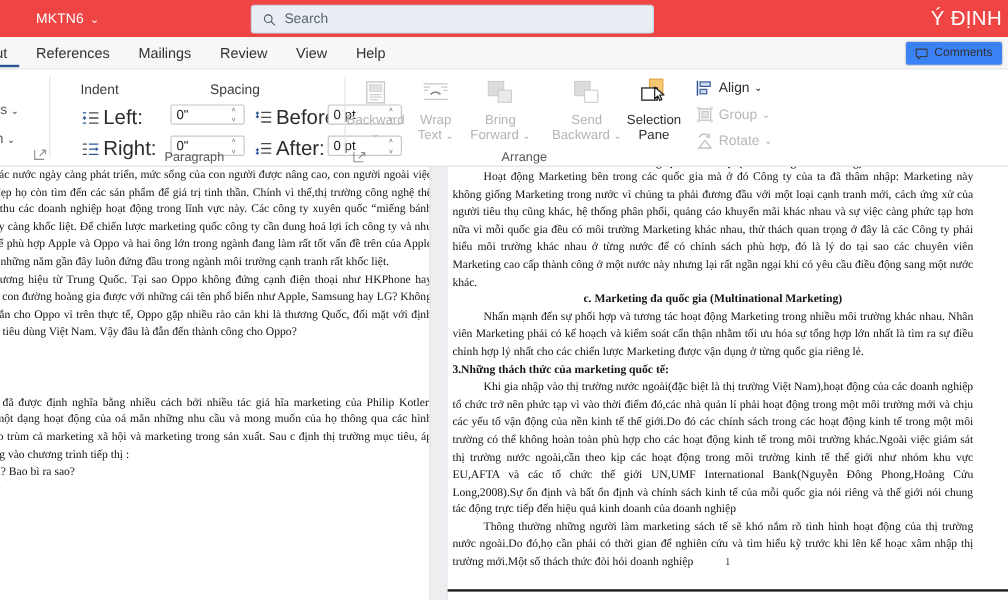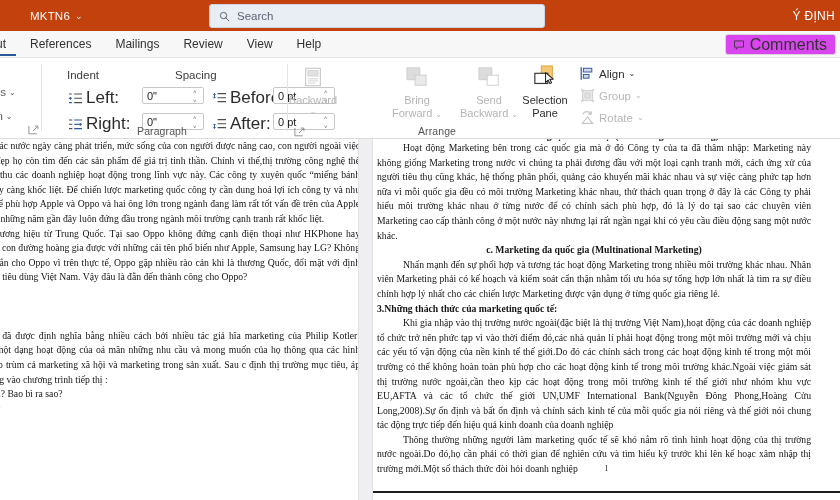--- a/index.html
+++ b/index.html
@@ -7,39 +7,39 @@
   body {
     font-family:"Liberation Sans", sans-serif;
     background:#ffffff;
     -webkit-font-smoothing:antialiased;
   }
   #app { position:relative; width:840px; height:500px; overflow:hidden; }
 
   
   .titlebar {
     position:absolute; left:0; top:0; width:840px; height:31px;
-    background:#c2410c; display:flex; align-items:center;
+    background:#ef4444; display:flex; align-items:center;
   }
   .doc-title {
     color:#ffffff; font-size:11.5px; margin-left:30px;
     display:flex; align-items:center; gap:5px; letter-spacing:.2px;
     cursor:pointer;
   }
   .doc-title .chev { font-size:9px; opacity:.95; }
   .searchbox {
     position:absolute; left:209px; top:4px; width:336px; height:24px;
     background:#e9eef5; border:1px solid #cbd6e5; border-radius:3px;
     display:flex; align-items:center; padding-left:9px; gap:7px;
     cursor:text;
   }
   .searchbox .mag { width:11px; height:11px; flex:0 0 auto; }
   .searchbox .ph { color:#5d6470; font-size:11.5px; }
   .acct {
     position:absolute; right:5px; top:0; height:31px;
-    display:flex; align-items:center; color:#fff; font-size:12px;
+    display:flex; align-items:center; color:#fff; font-size:17px;
     letter-spacing:.3px; white-space:nowrap; cursor:pointer;
   }
 
   
   .tabstrip {
     position:absolute; left:0; top:31px; width:840px; height:27px;
     background:#f7f7f7; border-bottom:1px solid #e3e3e3;
     display:flex; align-items:center;
   }
   .tab {
@@ -47,23 +47,23 @@
     display:flex; align-items:center; cursor:pointer; position:relative;
     white-space:nowrap;
   }
   .tab.first { padding-left:0; margin-left:-4px; }
   .tab.active::after {
     content:""; position:absolute; left:8%; right:8%; bottom:2px;
     height:2px; background:#2b5797;
   }
   .comments-btn {
     position:absolute; right:4px; top:3px; height:21px;
-    border:1px solid #d6d6d6; background:#d946ef; border-radius:3px;
+    border:1px solid #d6d6d6; background:#3b82f6; border-radius:3px;
     display:flex; align-items:center; gap:5px; padding:0 8px 0 7px;
-    font-size:16px; color:#323232; cursor:pointer; white-space:nowrap;
+    font-size:10px; color:#323232; cursor:pointer; white-space:nowrap;
   }
 
   
   .ribbon {
     position:absolute; left:0; top:58px; width:840px; height:81px;
     background:#ffffff; border-bottom:1px solid #dcdcdc;
   }
   .grp { position:absolute; top:0; height:81px; }
   .grp-sep {
     position:absolute; top:6px; width:1px; height:67px; background:#e4e4e4;
@@ -320,20 +320,31 @@
           <svg width="22" height="22" viewBox="0 0 24 24">
             <rect x="4" y="2.5" width="16" height="19" fill="#fff" stroke="#c6c6c6" stroke-width="1.2"></rect>
             <rect x="6.5" y="5" width="11" height="6" fill="#e2e2e2" stroke="#cfcfcf" stroke-width=".8"></rect>
             <path d="M6.5 14h11 M6.5 16.3h11 M6.5 18.6h8" stroke="#cfcfcf" stroke-width="1"></path>
           </svg>
         </span>
         <span class="cap">Backward</span>
         <span class="chev">⌄</span>
       </div>
 
+      <div class="bigbtn dis" style="left:50px;">
+        <span class="ic">
+          <svg width="24" height="20" viewBox="0 0 26 22">
+            <path d="M2 3.2h22 M2 6.2h6 M18 6.2h6 M2 9.2h4 M20 9.2h4" stroke="#c8c8c8" stroke-width="1.2"></path>
+            <path d="M8.5 13 a5.5 5.5 0 0 1 9 0" fill="none" stroke="#8d8d8d" stroke-width="1.6"></path>
+            <path d="M2 17.4h22" stroke="#c8c8c8" stroke-width="1.2"></path>
+          </svg>
+        </span>
+        <span class="cap">Wrap</span>
+        <span class="cap">Text <span class="chev">⌄</span></span>
+      </div>
 
       <div class="bigbtn wide dis" style="left:100px;">
         <span class="ic">
           <svg width="24" height="22" viewBox="0 0 26 24">
             <rect x="2" y="2" width="14" height="13" fill="#dcdcdc" stroke="#cdcdcd" stroke-width="1"></rect>
             <rect x="11" y="10" width="12" height="11" fill="#eaeaea" stroke="#cdcdcd" stroke-width="1"></rect>
           </svg>
         </span>
         <span class="cap">Bring</span>
         <span class="cap">Forward <span class="chev">⌄</span></span>
@@ -419,20 +430,20 @@
 
     <div class="page page-right">
       <div class="topclip">b. Marketing tại nước sở tại (The Foreign Marketing)</div>
 
       <div class="body-txt p-right">
         <p class="ind">Hoạt động Marketing bên trong các quốc gia mà ở đó Công ty của ta đã thâm nhập: Marketing này không giống Marketing trong nước vì chúng ta phải đương đầu với một loại cạnh tranh mới, cách ứng xử của người tiêu thụ cũng khác, hệ thống phân phối, quảng cáo khuyến mãi khác nhau và sự việc càng phức tạp hơn nữa vì mỗi quốc gia đều có môi trường Marketing khác nhau, thử thách quan trọng ở đây là các Công ty phải hiểu môi trường khác nhau ở từng nước để có chính sách phù hợp, đó là lý do tại sao các chuyên viên Marketing cao cấp thành công ở một nước này nhưng lại rất ngần ngại khi có yêu cầu điều động sang một nước khác.</p>
         <p class="ctr">c. Marketing đa quốc gia (Multinational Marketing)</p>
         <p class="ind">Nhấn mạnh đến sự phối hợp và tương tác hoạt động Marketing trong nhiều môi trường khác nhau. Nhân viên Marketing phải có kế hoạch và kiểm soát cẩn thận nhằm tối ưu hóa sự tổng hợp lớn nhất là tìm ra sự điều chỉnh hợp lý nhất cho các chiến lược Marketing được vận dụng ở từng quốc gia riêng lẻ.</p>
         <p class="b">3.Những thách thức của marketing quốc tế:</p>
         <p class="ind">Khi gia nhập vào thị trường nước ngoài(đặc biệt là thị trường Việt Nam),hoạt động của các doanh nghiệp tổ chức trở nên phức tạp vì vào thời điểm đó,các nhà quản lí phải hoạt động trong một môi trường mới và chịu các yếu tố vận động của nền kinh tế thế giới.Do đó các chính sách trong các hoạt động kinh tế trong một môi trường có thể không hoàn toàn phù hợp cho các hoạt động kinh tế trong môi trường khác.Ngoài việc giám sát thị trường nước ngoài,cần theo kịp các hoạt động trong môi trường kinh tế thế giới như nhóm khu vực EU,AFTA và các tổ chức thế giới UN,UMF International Bank(Nguyễn Đông Phong,Hoàng Cửu Long,2008).Sự ổn định và bất ổn định và chính sách kinh tế của mỗi quốc gia nói riêng và thế giới nói chung tác động trực tiếp đến hiệu quả kinh doanh của doanh nghiệp</p>
-        <p class="ind">Thông thường những người làm marketing quốc tế sẽ khó nắm rõ tình hình hoạt động của thị trường nước ngoài.Do đó,họ cần phải có thời gian để nghiên cứu và tìm hiểu kỹ trước khi lên kế hoạc xâm nhập thị trường mới.Một số thách thức đòi hỏi doanh nghiệp</p>
+        <p class="ind">Thông thường những người làm marketing sách tế sẽ khó nắm rõ tình hình hoạt động của thị trường nước ngoài.Do đó,họ cần phải có thời gian để nghiên cứu và tìm hiểu kỹ trước khi lên kế hoạc xâm nhập thị trường mới.Một số thách thức đòi hỏi doanh nghiệp</p>
       </div>
 
       <div class="pagenum">1</div>
     </div>
   </div>
 
 </div>
 
 </body></html>

